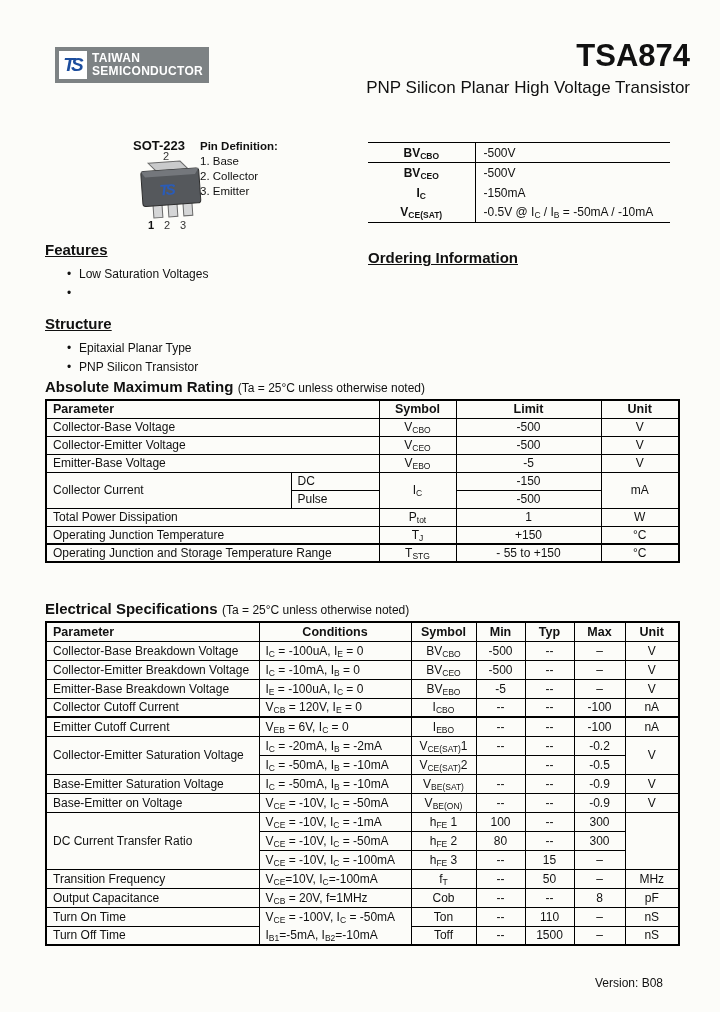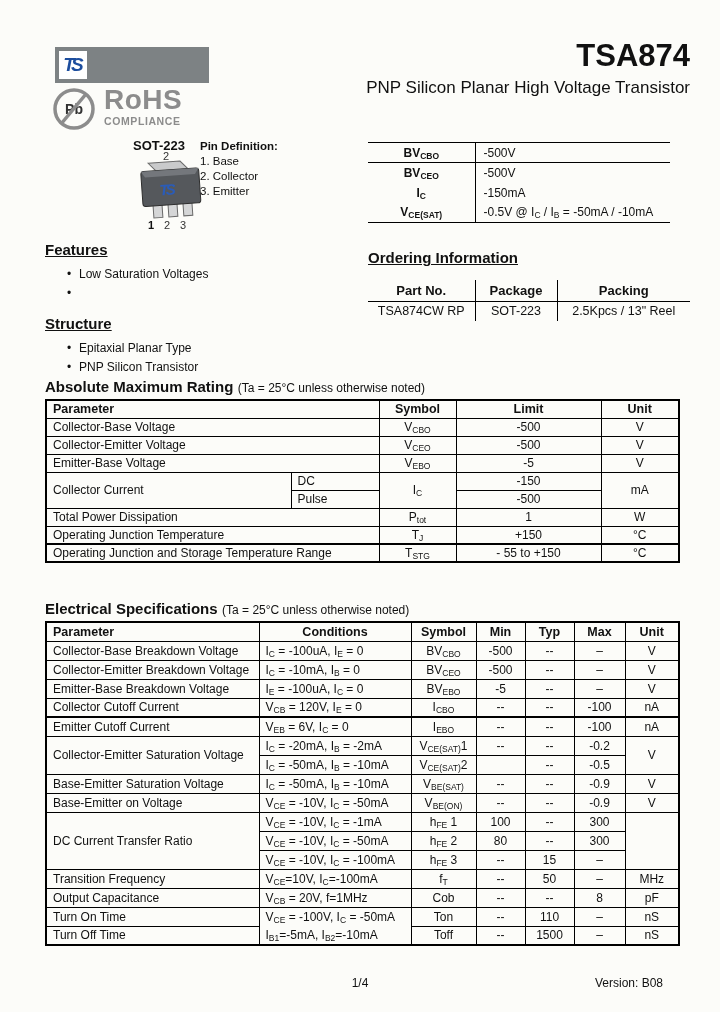--- a/index.html
+++ b/index.html
@@ -81,35 +81,28 @@
   .page-num { position:absolute; left:0; right:0; bottom:22px; text-align:center; font-size:12px; }
   .version { position:absolute; right:57px; bottom:22px; font-size:12px; }
 </style>
 </head>
 <body>
 
 <div class="page">
 
   <div class="brand-banner">
     <div class="brand-monogram">TS</div>
+    <div class="brand-text">
+      <div>TAIWAN</div>
+      <div>SEMICONDUCTOR</div>
+    </div>
   </div>
   <div class="doc-title">TSA874</div>
   <div class="doc-subtitle">PNP Silicon Planar High Voltage Transistor</div>
 
-  <div class="rohs">
-    <svg width="44" height="46" viewBox="0 0 44 46">
-      <circle cx="22" cy="23" r="19" fill="none" stroke="#8c8c8c" stroke-width="3.5"></circle>
-      <text x="22" y="28" text-anchor="middle" font-size="14" font-weight="bold" fill="#333">Pb</text>
-      <line x1="34" y1="8" x2="9" y2="38" stroke="#8c8c8c" stroke-width="3.5"></line>
-    </svg>
-    <div class="rohs-text">
-      <div class="rohs-title">RoHS</div>
-      <div class="rohs-sub">COMPLIANCE</div>
-    </div>
-  </div>
 
   <div class="pkg-name">SOT-223</div>
   <svg class="pkg-img" width="86" height="82" viewBox="0 0 86 82">
     <text x="44" y="10" text-anchor="middle" font-size="11" fill="#333">2</text>
     <g transform="rotate(-4 45 40)">
       <polygon points="28,12 60,12 68,21 36,21" fill="#c9cacb" stroke="#6a6a6a" stroke-width="1"></polygon>
       <rect x="30" y="54" width="9" height="13" fill="#d5d6d7" stroke="#6a6a6a"></rect>
       <rect x="45" y="54" width="9" height="13" fill="#d5d6d7" stroke="#6a6a6a"></rect>
       <rect x="60" y="54" width="9" height="13" fill="#d5d6d7" stroke="#6a6a6a"></rect>
       <rect x="20" y="20" width="58" height="35" rx="3" fill="#55585c" stroke="#2e2e2e"></rect>
@@ -158,39 +151,20 @@
         <span>Low Saturation Voltages</span>
       </div>
       <div class="bullet-row">
         <span class="dot">•</span>
       </div>
     </div>
   </div>
 
   <div class="ordering">
     <span class="sec-h">Ordering Information</span>
-    <table>
-      <colgroup>
-          <col class="c1">
-          <col class="c2">
-          <col class="c3">
-        </colgroup>
-      <tbody>
-          <tr>
-        <th>Part No.</th>
-        <th>Package</th>
-        <th>Packing</th>
-      </tr>
-      <tr>
-        <td>TSA874CW RP</td>
-        <td>SOT-223</td>
-        <td>2.5Kpcs / 13" Reel</td>
-      </tr>
-    </tbody>
-      </table>
   </div>
 
   <div class="structure">
     <span class="sec-h">Structure</span>
     <div class="bullets">
       <div class="bullet-row">
         <span class="dot">•</span>
         <span>Epitaxial Planar Type</span>
       </div>
       <div class="bullet-row">
@@ -429,16 +403,15 @@
         <td>Toff</td>
         <td>--</td>
         <td>1500</td>
         <td>–</td>
         <td>nS</td>
       </tr>
     </tbody>
       </table>
   </div>
 
-  <div class="page-num">1/4</div>
   <div class="version">Version: B08</div>
 
 </div>
 
 </body></html>

